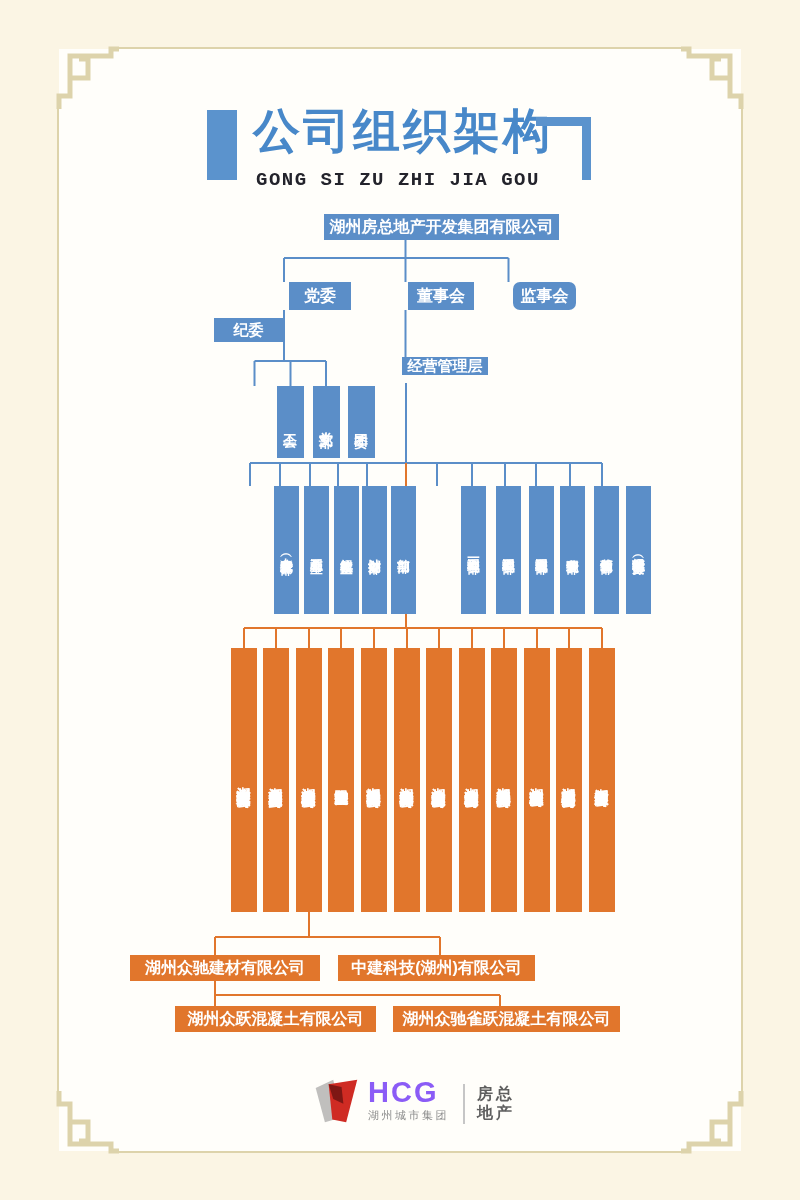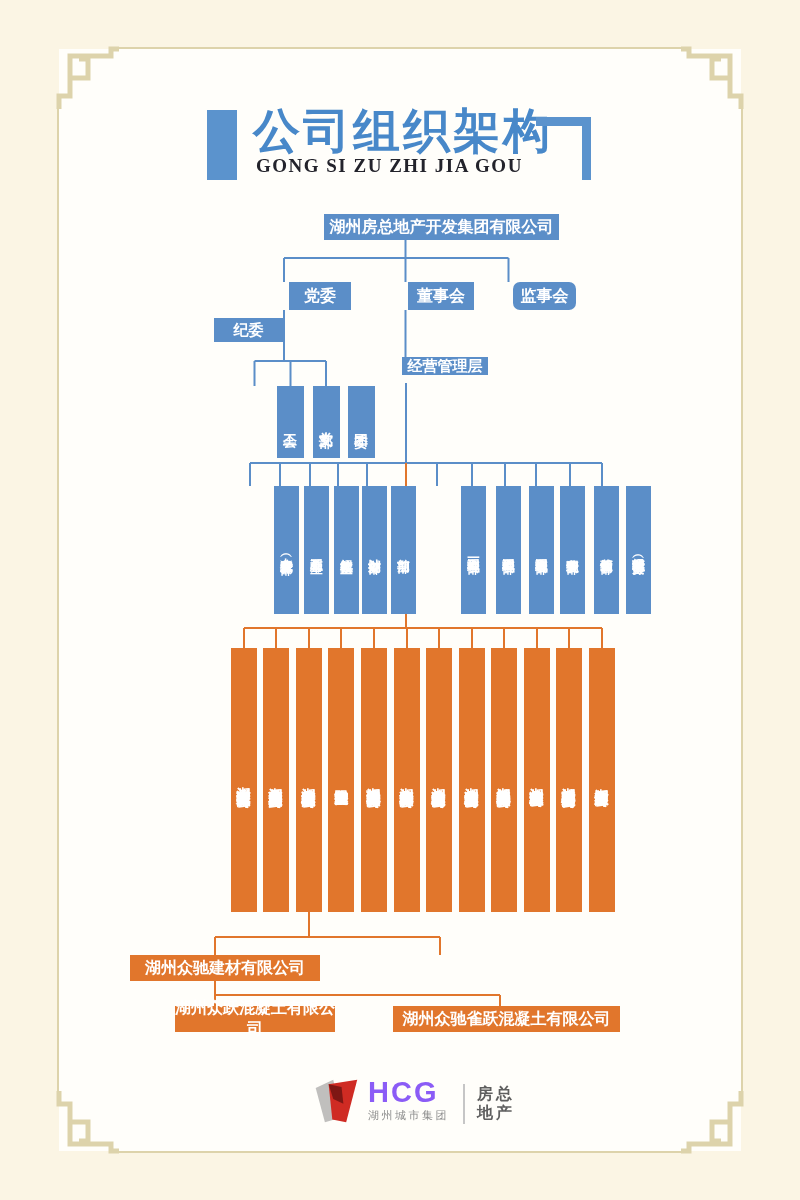--- a/index.html
+++ b/index.html
@@ -10,22 +10,22 @@
   .corner{position:absolute;width:64px;height:64px;}
   .connectors{position:absolute;left:0;top:0;}
   .box{position:absolute;display:flex;align-items:center;justify-content:center;
        color:#fff;font-weight:bold;text-align:center;}
   .bblue{background:#5b8ec8;margin-left:36px;}
   .borange{background:#e1762c;}
   .vtext{writing-mode:vertical-rl;text-orientation:mixed;letter-spacing:0.5px;}
   .title-bar{position:absolute;left:207px;top:110px;width:30px;height:70px;background:#5b93cd;}
   .title-main{position:absolute;left:253px;top:100px;font-size:47px;font-weight:bold;
               color:#4888c9;letter-spacing:3px;white-space:nowrap;}
-  .title-pinyin{position:absolute;left:256px;top:155px;font-size:19px;font-weight:bold;
-                color:#23232b;letter-spacing:1.5px;font-family:Liberation Serif, serif;
+  .title-pinyin{position:absolute;left:256px;top:169px;font-size:19px;font-weight:bold;
+                color:#23232b;letter-spacing:1.5px;font-family:Liberation Mono, monospace;
                 white-space:nowrap;}
   .title-bracket{position:absolute;left:536px;top:117px;width:46px;height:54px;
                  border-top:9px solid #5b93cd;border-right:9px solid #5b93cd;}
   .hcg-text{position:absolute;left:368px;top:1076px;font-size:29px;font-weight:bold;
             color:#8b5cf6;letter-spacing:2px;}
   .hcg-sub{position:absolute;left:368px;top:1108px;font-size:11px;color:#8d8d8d;
            letter-spacing:2.5px;white-space:nowrap;}
   .hcg-div{position:absolute;left:463px;top:1084px;width:2px;height:40px;background:#c6c6c6;}
   .hcg-brand{position:absolute;left:477px;top:1084px;font-size:16px;font-weight:bold;
              color:#5f5f5f;letter-spacing:3px;line-height:19px;white-space:nowrap;}
@@ -216,22 +216,25 @@
   <div class="box borange" style="left:556px;top:648px;width:26px;height:264px;">
     <span class="vtext" style="font-size:14px;">湖州城兴建材贸易股份有限公司</span>
     </div>
   <div class="box borange" style="left:589px;top:648px;width:26px;height:264px;">
     <span class="vtext" style="font-size:14px;">湖州同信置业有限公司</span>
     </div>
 
   <div class="box borange" style="left:130px;top:955px;width:190px;height:26px;font-size:16px;">
     <span>湖州众驰建材有限公司</span>
     </div>
-
-  <div class="box borange" style="left:175px;top:1006px;width:160px;height:26px;font-size:16px;">
+  <div class="box borange" style="left:338px;top:955px;width:197px;height:26px;font-size:16px;">
+    <span>中建科技(湖州)有限公司</span>
+    </div>
+
+  <div class="box borange" style="left:175px;top:1006px;width:201px;height:26px;font-size:16px;">
     <span>湖州众跃混凝土有限公司</span>
     </div>
   <div class="box borange" style="left:393px;top:1006px;width:227px;height:26px;font-size:16px;">
     <span>湖州众驰雀跃混凝土有限公司</span>
     </div>
 
   <svg style="position:absolute;left:312px;top:1076px;" width="48" height="48" viewBox="0 0 52 52">
     <polygon fill="#c0bfbd" points="4,13 23,4 32,45 14,50"></polygon>
     <polygon fill="#cf2b23" points="18,9 49,4 37,50 22,47"></polygon>
     <polygon fill="#7e1714" points="18,9 32,12 34,30 23,25"></polygon>

